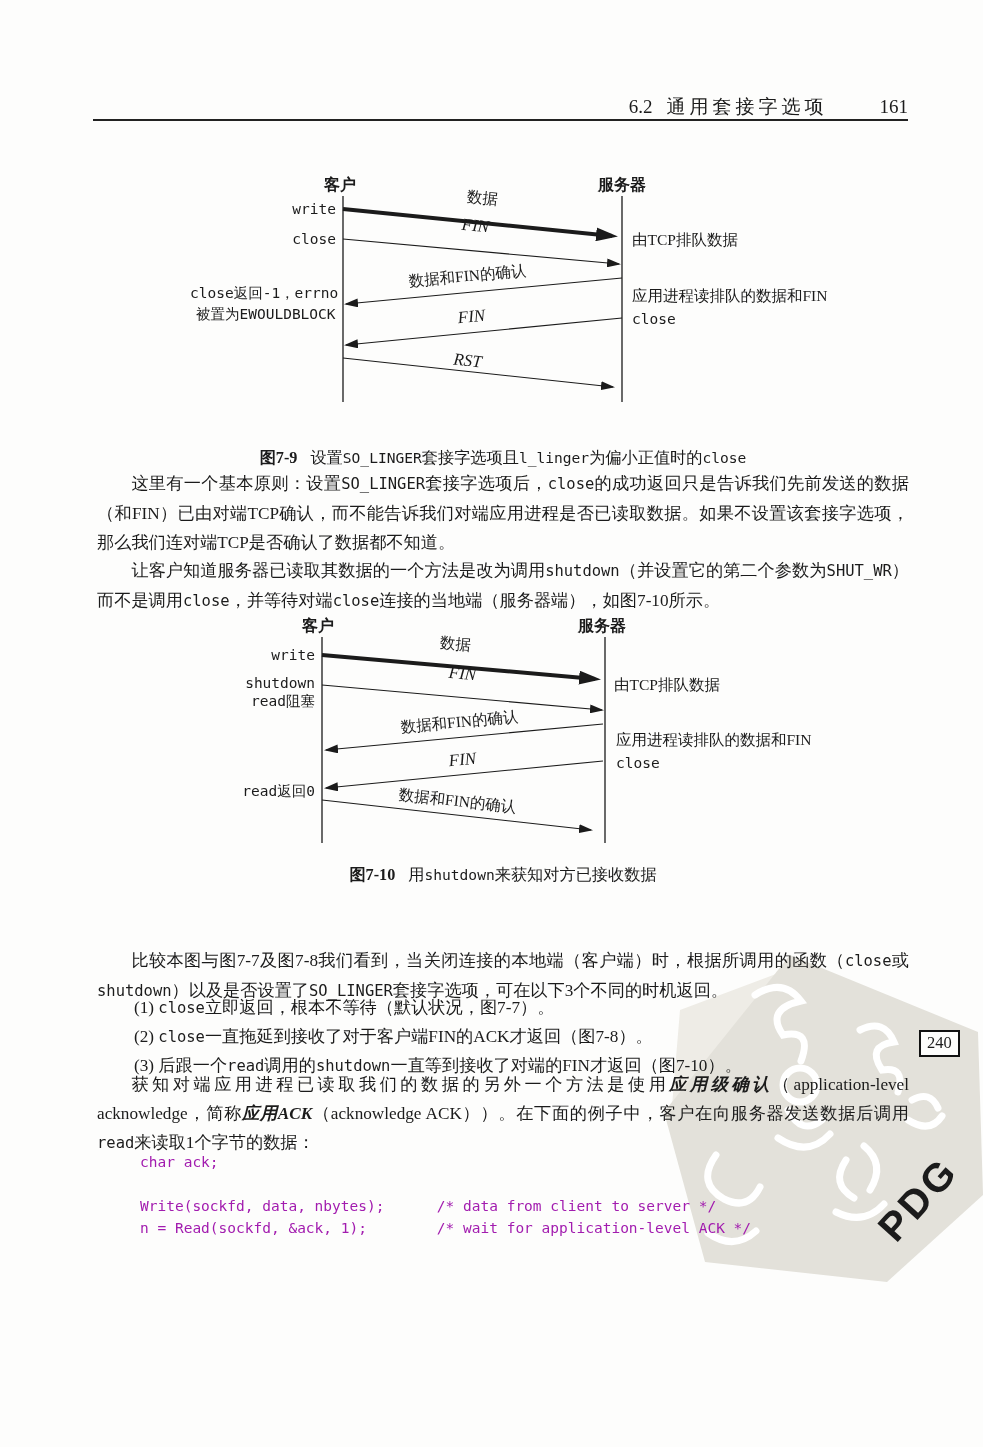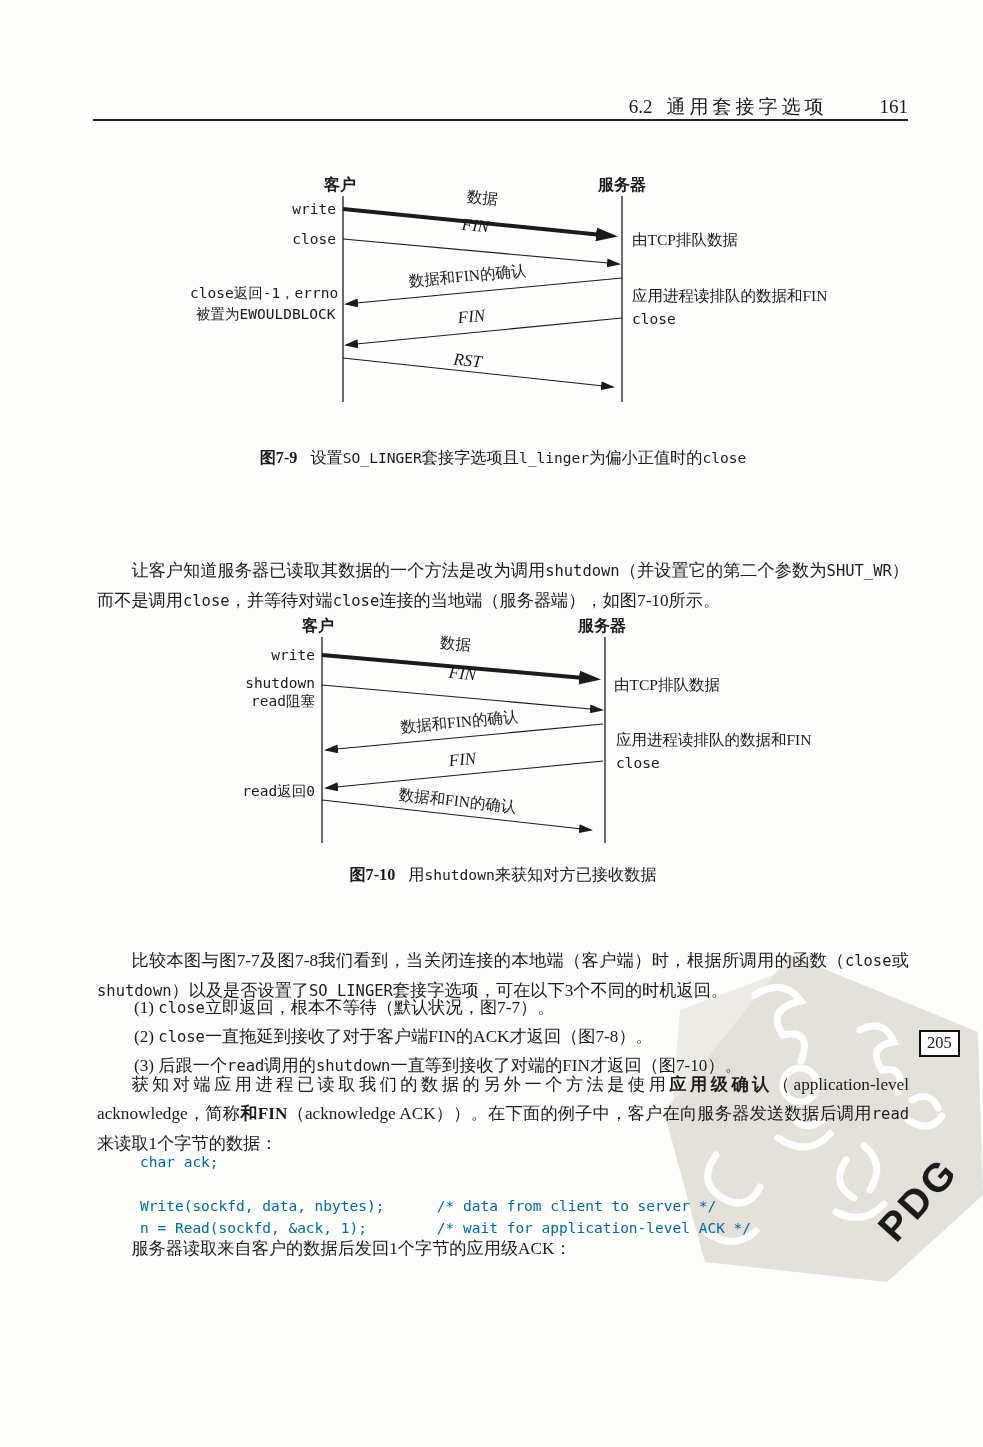--- a/index.html
+++ b/index.html
@@ -13,26 +13,26 @@
   
   .hdr-row{top:94px;left:93px;width:815px;display:flex;justify-content:flex-end;align-items:baseline;font-size:19px;}
   .hdr-section{margin-right:14px;}
   .hdr-title{letter-spacing:4px;}
   .hdr-page{margin-left:52px;font-size:19px;}
   .hdr-rule{top:119px;left:93px;width:815px;height:2px;background:#222;}
   
   .body-par{left:97px;width:812px;font-size:17.2px;line-height:29px;text-align:justify;text-indent:2em;}
   .list-item{left:134px;width:780px;font-size:17.2px;line-height:29px;white-space:nowrap;}
   .run-code{font-family:"DejaVu Sans Mono","Liberation Mono",monospace;font-size:0.9em;}
-  .run-em{font-weight:bold;}
+  .run-em{font-weight:bold;font-style:italic;}
   .run-cnb{font-weight:bold;}
   .caption{left:97px;width:812px;text-align:center;font-size:16.2px;}
   .caption .run-cnb{margin-right:13px;}
   pre.code{left:140px;margin:0;font-family:"DejaVu Sans Mono","Liberation Mono",monospace;
-    font-size:14.5px;line-height:22px;color:#0369a1;}
+    font-size:14.5px;line-height:22px;color:#a21caf;}
   .pagebox{left:919px;top:1030px;border:2px solid #111;padding:1px 6px 2px 6px;font-size:16.5px;background:#fdfdfc;}
   
   svg text{fill:#1b1b1b;}
   .d-hdr{font-weight:bold;font-size:16px;font-family:"Liberation Sans","DejaVu Sans",sans-serif;}
   .d-cn{font-size:15.5px;font-family:"Liberation Serif","DejaVu Serif",serif;}
   .d-mono{font-family:"DejaVu Sans Mono","Liberation Mono",monospace;font-size:14.5px;}
   .d-it{font-style:italic;font-size:17px;font-family:"Liberation Serif","DejaVu Serif",serif;}
   .wm-text{font-family:"Liberation Sans","DejaVu Sans",sans-serif;font-weight:bold;letter-spacing:3px;}
 </style>
 </head>
@@ -97,20 +97,21 @@
 
     <line x1="452" y1="148" x2="176" y2="175" stroke="#1b1b1b" stroke-width="1.1" marker-end="url(#mthin9)"></line>
     <text class="d-it" x="302" y="152" text-anchor="middle" transform="rotate(-5.5 302 152)">FIN</text>
 
     <line x1="173" y1="188" x2="443" y2="217" stroke="#1b1b1b" stroke-width="1.1" marker-end="url(#mthin9)"></line>
     <text class="d-it" x="297" y="196" text-anchor="middle" transform="rotate(6 297 196)">RST</text>
   </svg>
 
   <div class="abs caption" style="top:447px;"><span class="run-cnb">图7-9</span><span class="run-cn">设置</span><span class="run-code">SO_LINGER</span><span class="run-cn">套接字选项且</span><span class="run-code">l_linger</span><span class="run-cn">为偏小正值时的</span><span class="run-code">close</span></div>
 
+  <div class="abs body-par" style="top:469px;"><span class="run-cn">这里有一个基本原则：设置</span><span class="run-code">SO_LINGER</span><span class="run-cn">套接字选项后，</span><span class="run-code">close</span><span class="run-cn">的成功返回只是告诉我们先前发送的数据（和FIN）已由对端TCP确认，而不能告诉我们对端应用进程是否已读取数据。如果不设置该套接字选项，那么我们连对端TCP是否确认了数据都不知道。</span></div>
   <div class="abs body-par" style="top:556px;"><span class="run-cn">让客户知道服务器已读取其数据的一个方法是改为调用</span><span class="run-code">shutdown</span><span class="run-cn">（并设置它的第二个参数为</span><span class="run-code">SHUT_WR</span><span class="run-cn">）而不是调用</span><span class="run-code">close</span><span class="run-cn">，并等待对端</span><span class="run-code">close</span><span class="run-cn">连接的当地端（服务器端），如图7-10所示。</span></div>
 
   <svg class="abs" style="left:170px;top:617px;" width="700" height="235" viewBox="0 0 700 235">
     <defs>
       <marker id="mbig10" markerUnits="userSpaceOnUse" markerWidth="22" markerHeight="14" refX="16" refY="7" orient="auto">
         <path d="M0,0 L22,7 L0,14 Z" fill="#1b1b1b"></path>
       </marker>
       <marker id="mthin10" markerUnits="userSpaceOnUse" markerWidth="14" markerHeight="9" refX="12" refY="4.5" orient="auto">
         <path d="M0,0 L14,4.5 L0,9 Z" fill="#1b1b1b"></path>
       </marker>
@@ -148,24 +149,23 @@
   </svg>
 
   <div class="abs caption" style="top:864px;"><span class="run-cnb">图7-10</span><span class="run-cn">用</span><span class="run-code">shutdown</span><span class="run-cn">来获知对方已接收数据</span></div>
 
   <div class="abs body-par" style="top:946px;"><span class="run-cn">比较本图与图7-7及图7-8我们看到，当关闭连接的本地端（客户端）时，根据所调用的函数（</span><span class="run-code">close</span><span class="run-cn">或</span><span class="run-code">shutdown</span><span class="run-cn">）以及是否设置了</span><span class="run-code">SO_LINGER</span><span class="run-cn">套接字选项，可在以下3个不同的时机返回。</span></div>
 
   <div class="abs list-item" style="top:993px;"><span class="run-cn">(1) </span><span class="run-code">close</span><span class="run-cn">立即返回，根本不等待（默认状况，图7-7）。</span></div>
   <div class="abs list-item" style="top:1022px;"><span class="run-cn">(2) </span><span class="run-code">close</span><span class="run-cn">一直拖延到接收了对于客户端FIN的ACK才返回（图7-8）。</span></div>
   <div class="abs list-item" style="top:1051px;"><span class="run-cn">(3) 后跟一个</span><span class="run-code">read</span><span class="run-cn">调用的</span><span class="run-code">shutdown</span><span class="run-cn">一直等到接收了对端的FIN才返回（图7-10）。</span></div>
 
-  <div class="abs body-par" style="top:1070px;"><span class="run-cn">获知对端应用进程已读取我们的数据的另外一个方法是使用</span><span class="run-em">应用级确认</span><span class="run-cn">（application-level acknowledge，简称</span><span class="run-em">和FIN</span><span class="run-cn">（acknowledge ACK））。在下面的例子中，客户在向服务器发送数据后调用</span><span class="run-code">read</span><span class="run-cn">来读取1个字节的数据：</span></div>
+  <div class="abs body-par" style="top:1070px;"><span class="run-cn">获知对端应用进程已读取我们的数据的另外一个方法是使用</span><span class="run-em">应用级确认</span><span class="run-cn">（application-level acknowledge，简称</span><span class="run-em">应用ACK</span><span class="run-cn">（acknowledge ACK））。在下面的例子中，客户在向服务器发送数据后调用</span><span class="run-code">read</span><span class="run-cn">来读取1个字节的数据：</span></div>
 
   <pre class="abs code" style="top:1151px;">char ack;
 
 Write(sockfd, data, nbytes);      /* data from client to server */
 n = Read(sockfd, &amp;ack, 1);        /* wait for application-level ACK */</pre>
 
-  <div class="abs body-par" style="top:1234px;"><span class="run-cn">服务器读取来自客户的数据后发回1个字节的应用级ACK：</span></div>
 
-  <div class="abs pagebox">205</div>
+  <div class="abs pagebox">240</div>
 
 </div>
 
 </body></html>

